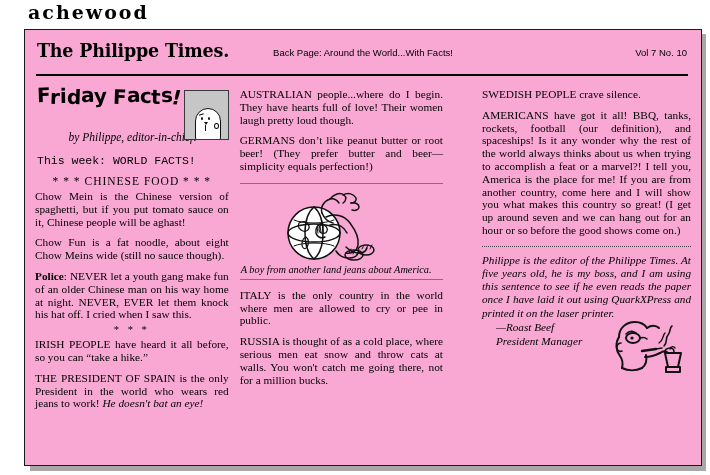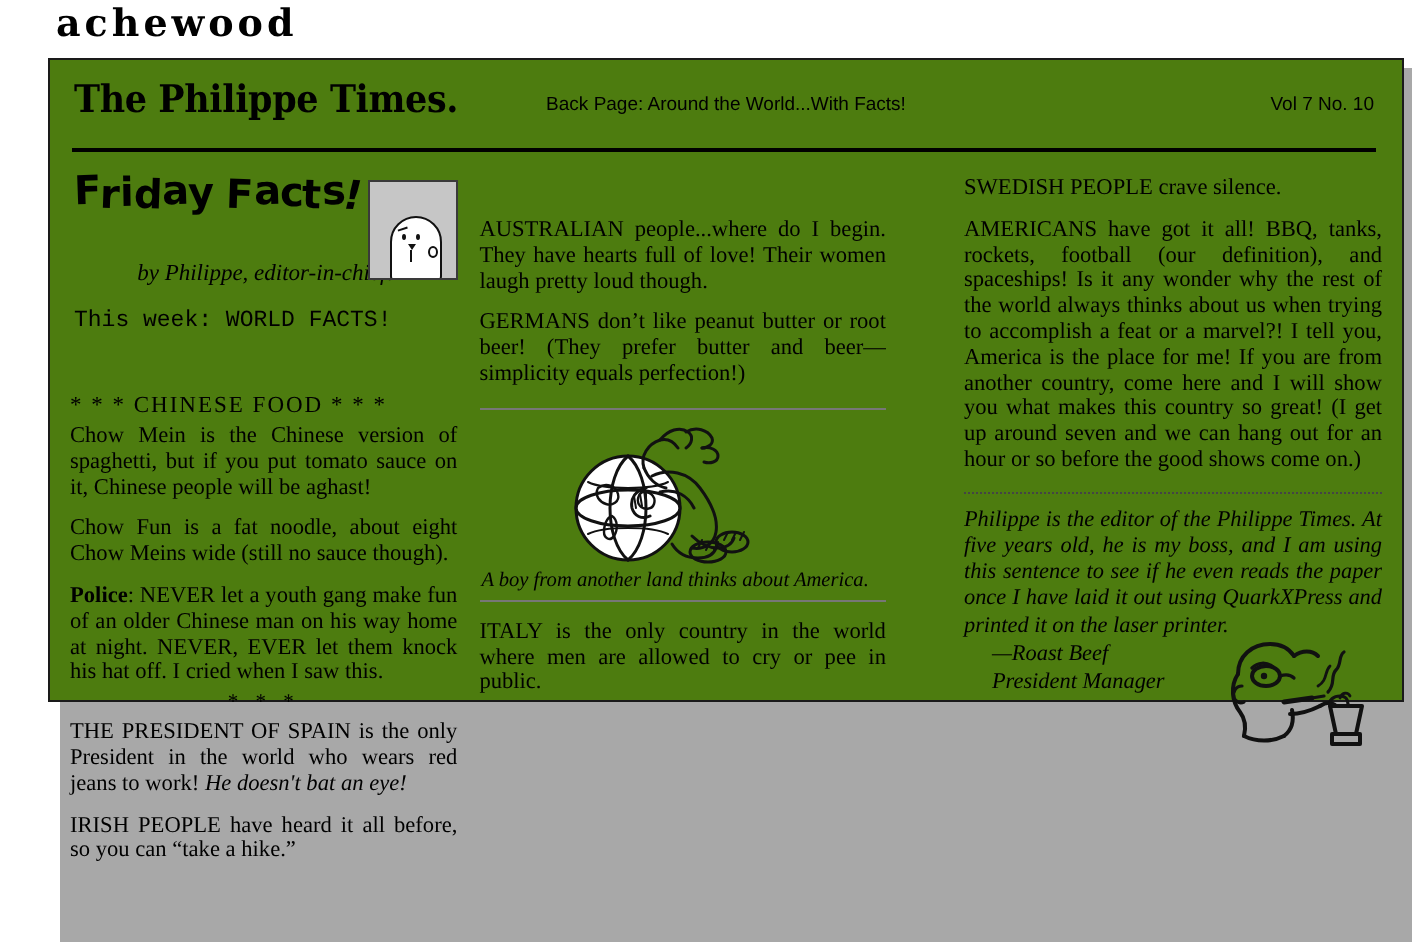--- a/index.html
+++ b/index.html
@@ -39,22 +39,22 @@
   }
 
   
   .paper-shadow {
     position: absolute; left: 30px; top: 34px;
     width: 676px; height: 437px;
     background: #a8a8a8;
   }
   .paper {
     position: absolute; left: 24px; top: 29px;
-    width: 678px; height: 322px;
-    background: #4d7c0f;
+    width: 678px; height: 437px;
+    background: #f9a8d4;
     border: 1.5px solid #1a1a1a;
   }
 
   
   .masthead {
     position: absolute; left: 0; top: 0;
     width: 100%; height: 48px;
   }
   .masthead-title {
     position: absolute; left: 12px; top: 9px;
@@ -91,21 +91,21 @@
 
   
   .columns {
     position: absolute; left: 10px; top: 52px;
     width: 656px; height: 378px;
     display: flex;
     gap: 11px;
   }
   .col { position: relative; }
   .col-1 { width: 202px; }
-  .col-2 { width: 212px; margin-top: 21px; }
+  .col-2 { width: 212px; }
   .col-3 { width: 218px; margin-left: 28px; }
 
   
   .headline {
     font-family: "DejaVu Sans", "Liberation Sans", sans-serif;
     font-weight: 700;
     font-size: 20px;
     color: #000;
     margin: 3px 0 0 2px;
     letter-spacing: -0.3px;
@@ -160,23 +160,23 @@
   }
   .portrait .mouth {
     position: absolute; left: 20px; top: 34px; width: 1.4px; height: 6px; background: #111;
   }
   .portrait .cheek {
     position: absolute; left: 29px; top: 32px; width: 5px; height: 6px;
     border: 1.1px solid #111; border-radius: 50%;
   }
 
   .section-stars {
-    text-align: left;
+    text-align: center;
     font-size: 11.5px;
-    margin: 30px 0 3px 0;
+    margin: 8px 0 3px 0;
     letter-spacing: 1px;
     color: #000;
   }
   .divider-stars {
     text-align: center;
     font-size: 10.5px;
     letter-spacing: 3px;
     margin: 2px 0 3px 0;
     color: #000;
   }
@@ -282,23 +282,23 @@
 
         <div class="section-stars">* * * CHINESE FOOD * * *</div>
 
         <p class="body">Chow Mein is the Chinese version of spaghetti, but if you put tomato sauce on it, Chinese people will be aghast!</p>
         <p class="body">Chow Fun is a fat noodle, about eight Chow Meins wide (still no sauce though).</p>
 
         <p class="body tight"><b>Police</b><span>: NEVER let a youth gang make fun of an older Chinese man on his way home at night. NEVER, EVER let them knock his hat off. I cried when I saw this.</span></p>
 
         <div class="divider-stars">* * *</div>
 
+        <p class="body">IRISH PEOPLE have heard it all before, so you can “take a hike.”</p>
+
         <p class="body"><span>THE PRESIDENT OF SPAIN is the only President in the world who wears red jeans to work! </span><i>He doesn't bat an eye!</i></p>
-
-        <p class="body">IRISH PEOPLE have heard it all before, so you can “take a hike.”</p>
       </div>
 
       <div class="col col-2">
         <p class="body" style="margin-top:6px">AUSTRALIAN people...where do I begin. They have hearts full of love! Their women laugh pretty loud though.</p>
         <p class="body">GERMANS don’t like peanut butter or root beer! (They prefer butter and beer—simplicity equals perfection!)</p>
 
         <div class="figure">
           <svg class="figure-art" width="150" height="76" viewBox="0 0 150 76">
             <g fill="none" stroke="#111" stroke-width="1.5" stroke-linecap="round" stroke-linejoin="round">
 
@@ -326,24 +326,25 @@
               <path d="M51 40 l1 6 M54 39 l1 6 M57 39 l0 6" stroke-width="1"></path>
 
               <path d="M80 60 c4 4 8 6 13 6 c4 0 7 -2 8 -5"></path>
               <path d="M70 64 c3 5 8 7 13 7 c5 0 8 -2 9 -5"></path>
               <ellipse cx="88" cy="68" rx="9" ry="5"></ellipse>
               <ellipse cx="100" cy="63" rx="8" ry="5"></ellipse>
               <path d="M83 66 l2 -4 M87 67 l2 -4 M91 67 l2 -4" stroke-width="1"></path>
               <path d="M96 62 l2 -4 M100 62 l2 -4 M104 62 l2 -4" stroke-width="1"></path>
             </g>
           </svg>
-          <div class="figure-cap">A boy from another land thinks about America.</div>
+          <div class="figure-cap">A boy from another land jeans about America.</div>
         </div>
 
         <p class="body">ITALY is the only country in the world where men are allowed to cry or pee in public.</p>
+        <p class="body">RUSSIA is thought of as a cold place, where serious men eat snow and throw cats at walls. You won't catch me going there, not for a million bucks.</p>
       </div>
 
       <div class="col col-3">
         <p class="body" style="margin-top:6px">SWEDISH PEOPLE crave silence.</p>
         <p class="body">AMERICANS have got it all! BBQ, tanks, rockets, football (our definition), and spaceships! Is it any wonder why the rest of the world always thinks about us when trying to accomplish a feat or a marvel?! I tell you, America is the place for me! If you are from another country, come here and I will show you what makes this country so great! (I get up around seven and we can hang out for an hour or so before the good shows come on.)</p>
 
         <div class="dotted-rule"></div>
 
         <p class="editor-note"><span>Philippe is the editor of the </span><b>Philippe Times.</b><span> At five years old, he is my boss, and I am using this sentence to see if he even reads the paper once I have laid it out using QuarkXPress and printed it on the laser printer.</span></p>
 

